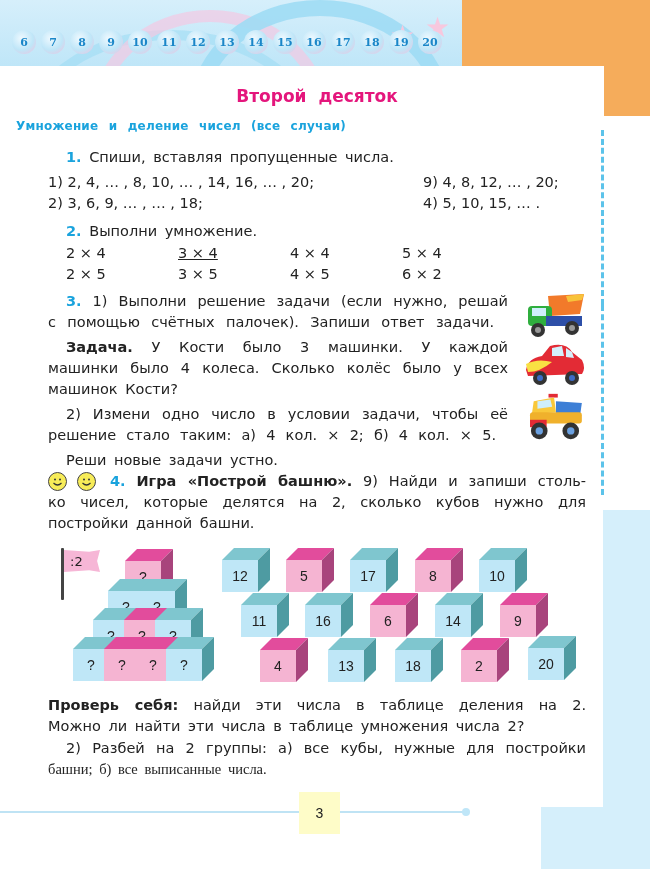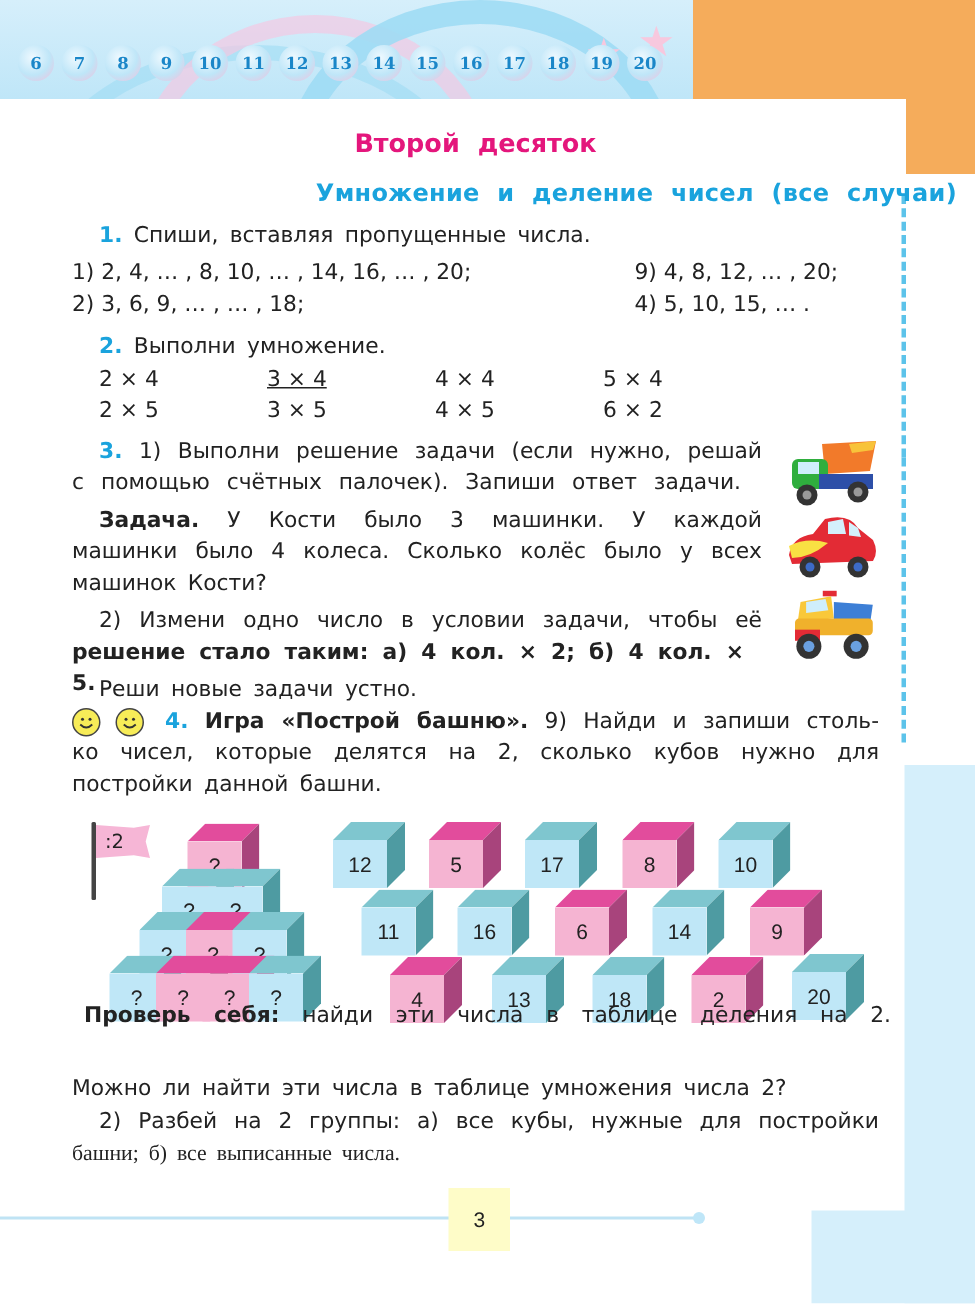--- a/index.html
+++ b/index.html
@@ -49,22 +49,22 @@
   .blue-block2 {
     position: absolute; left: 541px; top: 807px; width: 109px; height: 62px; background: #d5effb;
   }
 
   
   .chapter-title {
     position: absolute; left: 0; width: 634px; top: 86px; text-align: center;
     color: #e4167c; font-weight: bold; font-size: 17px; word-spacing: 6px;
   }
   .topic-title {
-    position: absolute; left: 4px; width: 634px; top: 119px; text-align: right;
-    color: #1aa3dd; font-weight: bold; font-size: 16px; word-spacing: 6px; letter-spacing: .2px;
+    position: absolute; left: 16px; width: 634px; top: 119px; text-align: left;
+    color: #1aa3dd; font-weight: bold; font-size: 12px; word-spacing: 6px; letter-spacing: .2px;
   }
 
   .text { position: absolute; font-size: 14.5px; line-height: 21px; color: #222; word-spacing: 3px; }
   .num { color: #1aa3dd; font-weight: bold; }
   .bold { font-weight: bold; }
   .justify { text-align: justify; text-align-last: justify; }
 
   .grid2 { position: absolute; font-size: 14.5px; line-height: 21px; }
   .grid2 .cell { position: absolute; white-space: nowrap; }
 
@@ -184,21 +184,21 @@
 </div>
 <div class="text justify" style="left:48px;top:312px;width:446px;">с помощью счётных палочек). Запиши ответ задачи.</div>
 
 <div class="text justify" style="left:66px;top:337px;width:442px;">
   <span class="bold">Задача.</span>
   <span>У Кости было 3 машинки. У каждой</span>
 </div>
 <div class="text justify" style="left:48px;top:358px;width:460px;">машинки было 4 колеса. Сколько колёс было у всех</div>
 <div class="text" style="left:48px;top:379px;">машинок Кости?</div>
 <div class="text justify" style="left:66px;top:404px;width:442px;">2) Измени одно число в условии задачи, чтобы её</div>
-<div class="text justify" style="left:48px;top:425px;width:448px;font-weight:bold;">решение стало таким: а) 4 кол. × 2; б) 4 кол. × 5.</div>
+<div class="text justify" style="left:48px;top:425px;width:448px;">решение стало таким: а) 4 кол. × 2; б) 4 кол. × 5.</div>
 <div class="text" style="left:66px;top:450px;">Реши новые задачи устно.</div>
 
 <svg class="car" style="left:522px;top:292px;" viewBox="0 0 66 50">
   <polygon points="26,4 62,2 58,22 28,24" fill="#f27a2a"></polygon>
   <polygon points="44,4 62,2 60,8 46,10" fill="#f8c33a"></polygon>
   <rect x="6" y="14" width="24" height="20" rx="4" fill="#2fae3e"></rect>
   <rect x="10" y="16" width="14" height="8" fill="#cfeefc"></rect>
   <rect x="24" y="24" width="36" height="10" fill="#2d4fa8"></rect>
   <circle cx="16" cy="38" r="7" fill="#333"></circle>
     <circle cx="16" cy="38" r="3" fill="#999"></circle>
@@ -382,21 +382,21 @@
       <div class="side"></div>
       <div class="front">2</div>
     </div>
   <div class="cube blue" style="left:528px;top:636px;">
       <div class="top"></div>
       <div class="side"></div>
       <div class="front">20</div>
     </div>
 </div>
 
-<div class="text justify" style="left:48px;top:667px;width:538px;margin-left:8px;">
+<div class="text justify" style="left:48px;top:695px;width:538px;">
   <span class="bold">Проверь себя:</span>
   <span>найди эти числа в таблице деления на 2.</span>
 </div>
 <div class="text" style="left:48px;top:716px;">Можно ли найти эти числа в таблице умножения числа 2?</div>
 <div class="text justify" style="left:66px;top:738px;width:520px;">2) Разбей на 2 группы: а) все кубы, нужные для постройки</div>
 <div class="text" style="left:48px;top:759px;font-family:Liberation Serif, serif;">башни; б) все выписанные числа.</div>
 
 <div class="footer-line"></div>
 <div class="footer-dot"></div>
 <div class="page-num">3</div>

